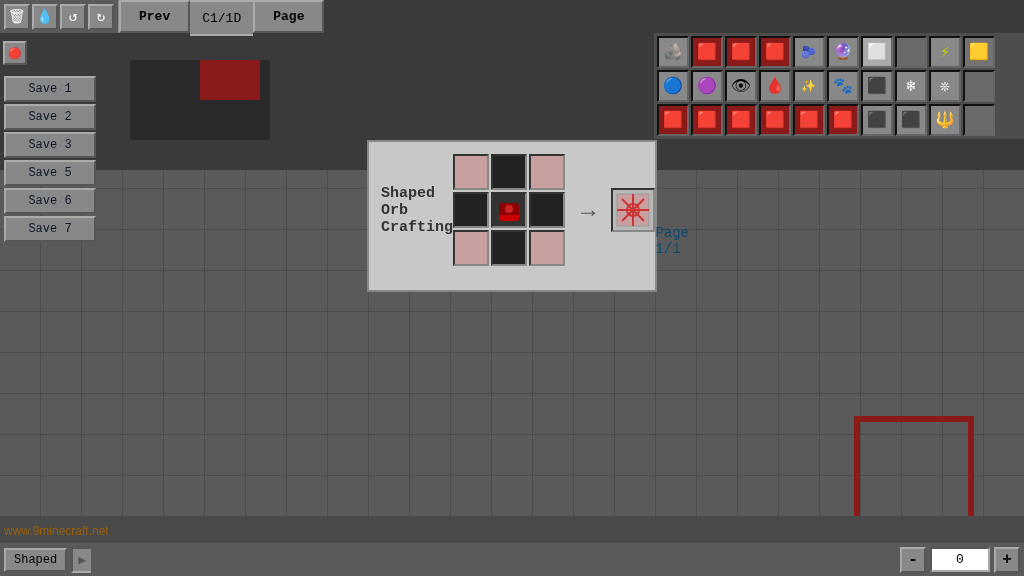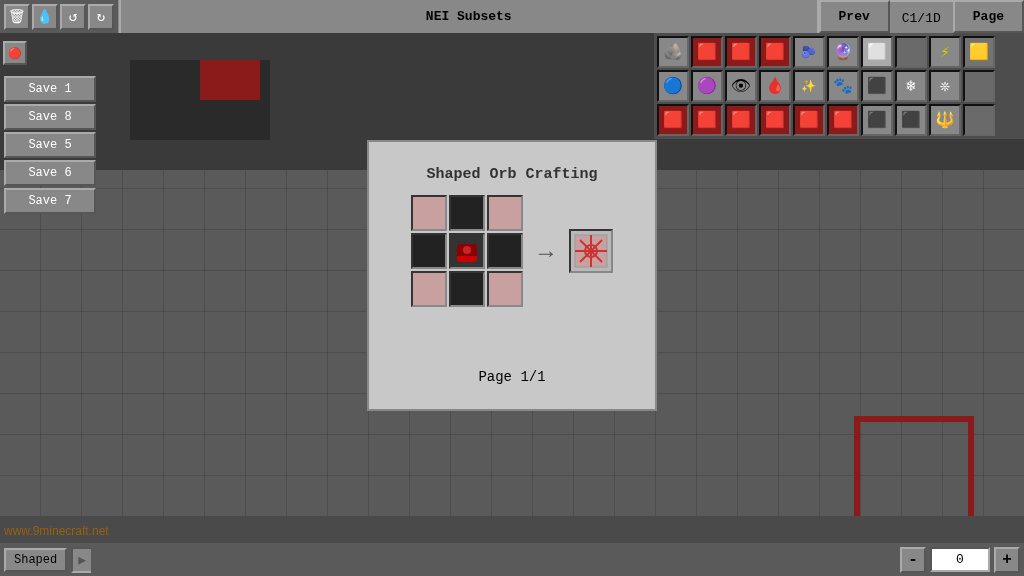--- a/index.html
+++ b/index.html
@@ -152,21 +152,21 @@
       z-index: 10;
       padding: 4px;
     }
 
     .save-btn {
       background: #888;
       border: 2px outset #aaa;
       padding: 4px 8px;
       text-align: center;
       font-size: 12px;
-      color: #ffffff;
+      color: #0f172a;
       cursor: pointer;
       font-family: 'Courier New', monospace;
     }
 
     
     .icon-row {
       position: absolute;
       top: 38px; left: 0;
       display: flex;
       gap: 2px;
@@ -214,22 +214,22 @@
 
     
     .crafting-dialog {
       position: absolute;
       top: 140px; left: 50%;
       transform: translateX(-50%);
       width: 290px;
       background: #c8c8c8;
       border: 2px solid #888;
       z-index: 20;
-      padding: 24px;
-      display: flex; flex-direction: column; align-items: center;
+      padding: 12px;
+      display: flex; flex-direction: row; align-items: center;
     }
 
     .dialog-title {
       font-size: 15px;
       font-weight: bold;
       color: #333;
       margin-bottom: 12px;
       font-family: 'Courier New', monospace;
     }
 
@@ -267,21 +267,21 @@
     .result-cell {
       width: 44px; height: 44px;
       background: #b8b8b8;
       border: 2px inset #888;
       display: flex; align-items: center; justify-content: center;
       font-size: 22px;
     }
 
     .page-info {
       font-size: 14px;
-      color: #000000;
+      color: #0c4a6e;
       margin-top: 50px;
       font-family: 'Courier New', monospace;
     }
 
     
     .bottom-bar {
       position: absolute;
       bottom: 0; left: 0;
       width: 100%; height: 33px;
       background: #5a5a5a;
@@ -368,36 +368,36 @@
   <div class="cart-frame"></div>
 </div>
 
 <div class="top-toolbar">
   <div class="toolbar-left">
     <div class="toolbar-btn">🗑</div>
     <div class="toolbar-btn">💧</div>
     <div class="toolbar-btn">↺</div>
     <div class="toolbar-btn">↻</div>
   </div>
-  <div class="toolbar-center">NEI Subsets</div>
   <div class="toolbar-nav">
     <div class="nav-btn">Prev</div>
     <div class="nav-counter">C1/1D</div>
     <div class="nav-btn">Page</div>
   </div>
 </div>
 
 <div class="icon-row">
   <div class="icon-btn-small">🔴</div>
 </div>
 
 <div class="left-sidebar">
   <div style="height:30px;"></div>
   <div class="save-btn">Save 1</div>
-  <div class="save-btn">Save 8</div>
+  <div class="save-btn">Save 2</div>
+  <div class="save-btn">Save 3</div>
   <div class="save-btn">Save 5</div>
   <div class="save-btn">Save 6</div>
   <div class="save-btn">Save 7</div>
 </div>
 
 <div class="right-panel">
 
   <div class="item-row">
     <div class="item-cell" style="background:#888;">🪨</div>
     <div class="item-cell" style="background:#8b1a1a;">🟥</div>

